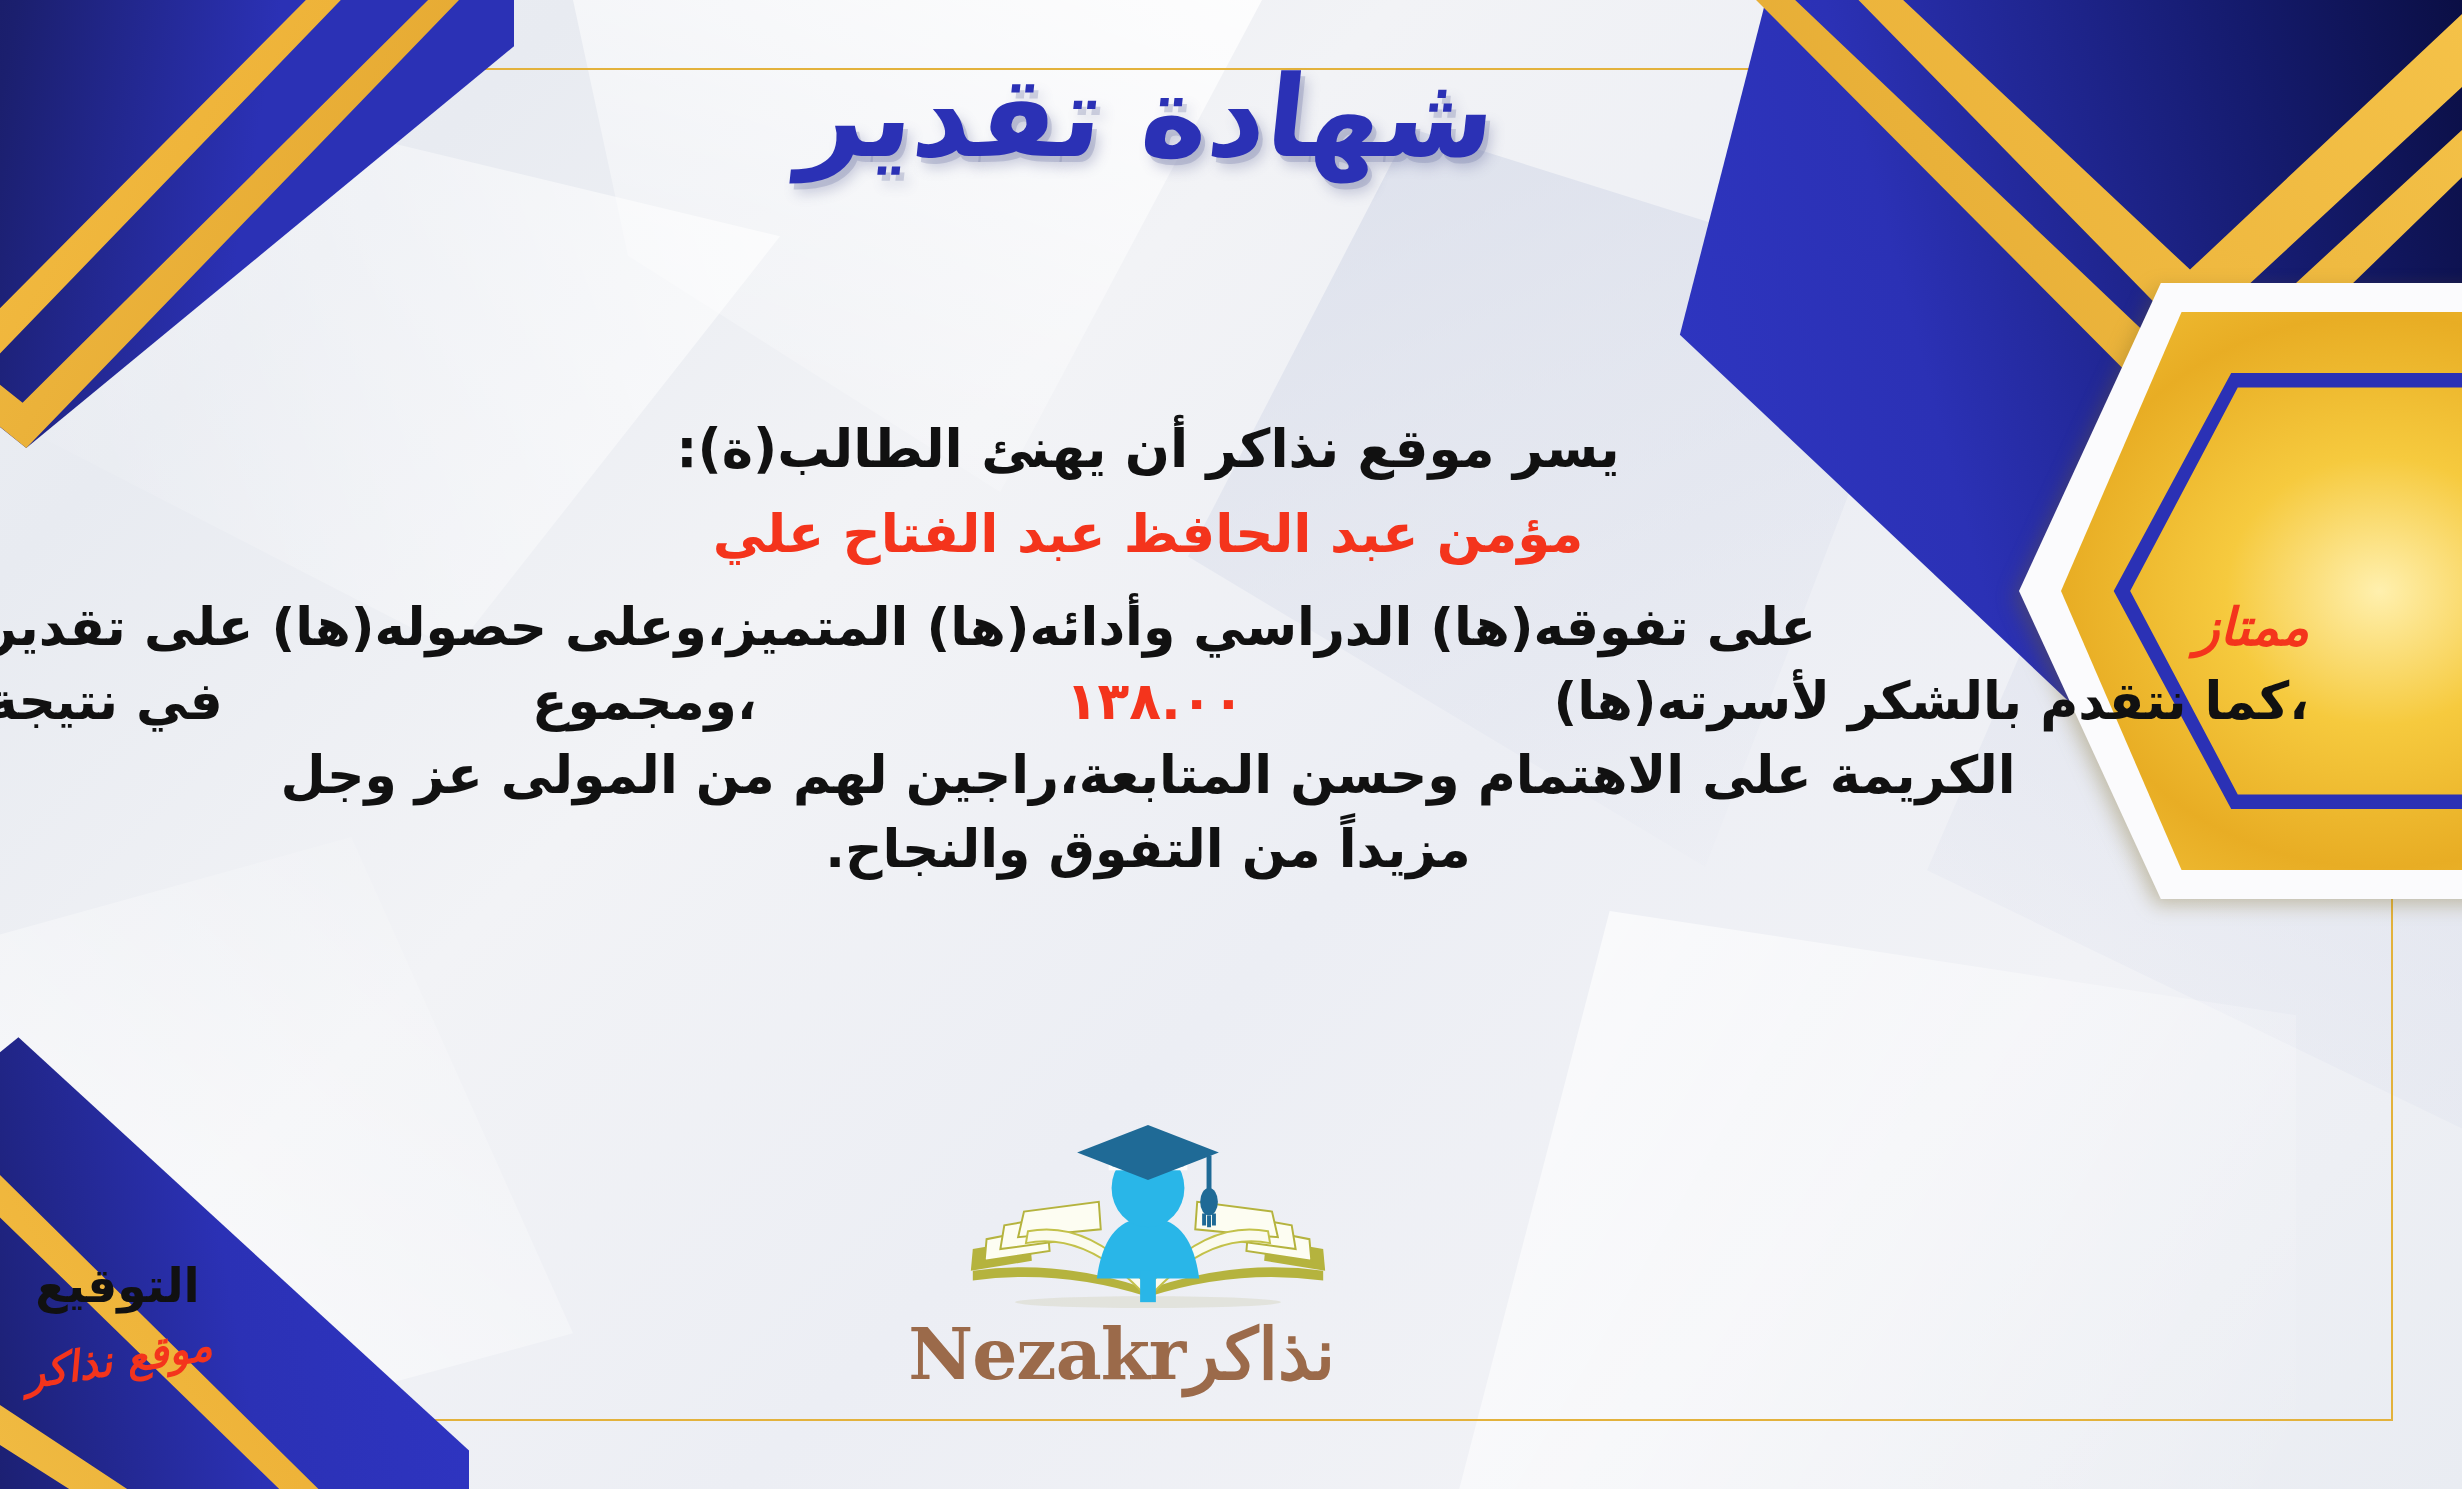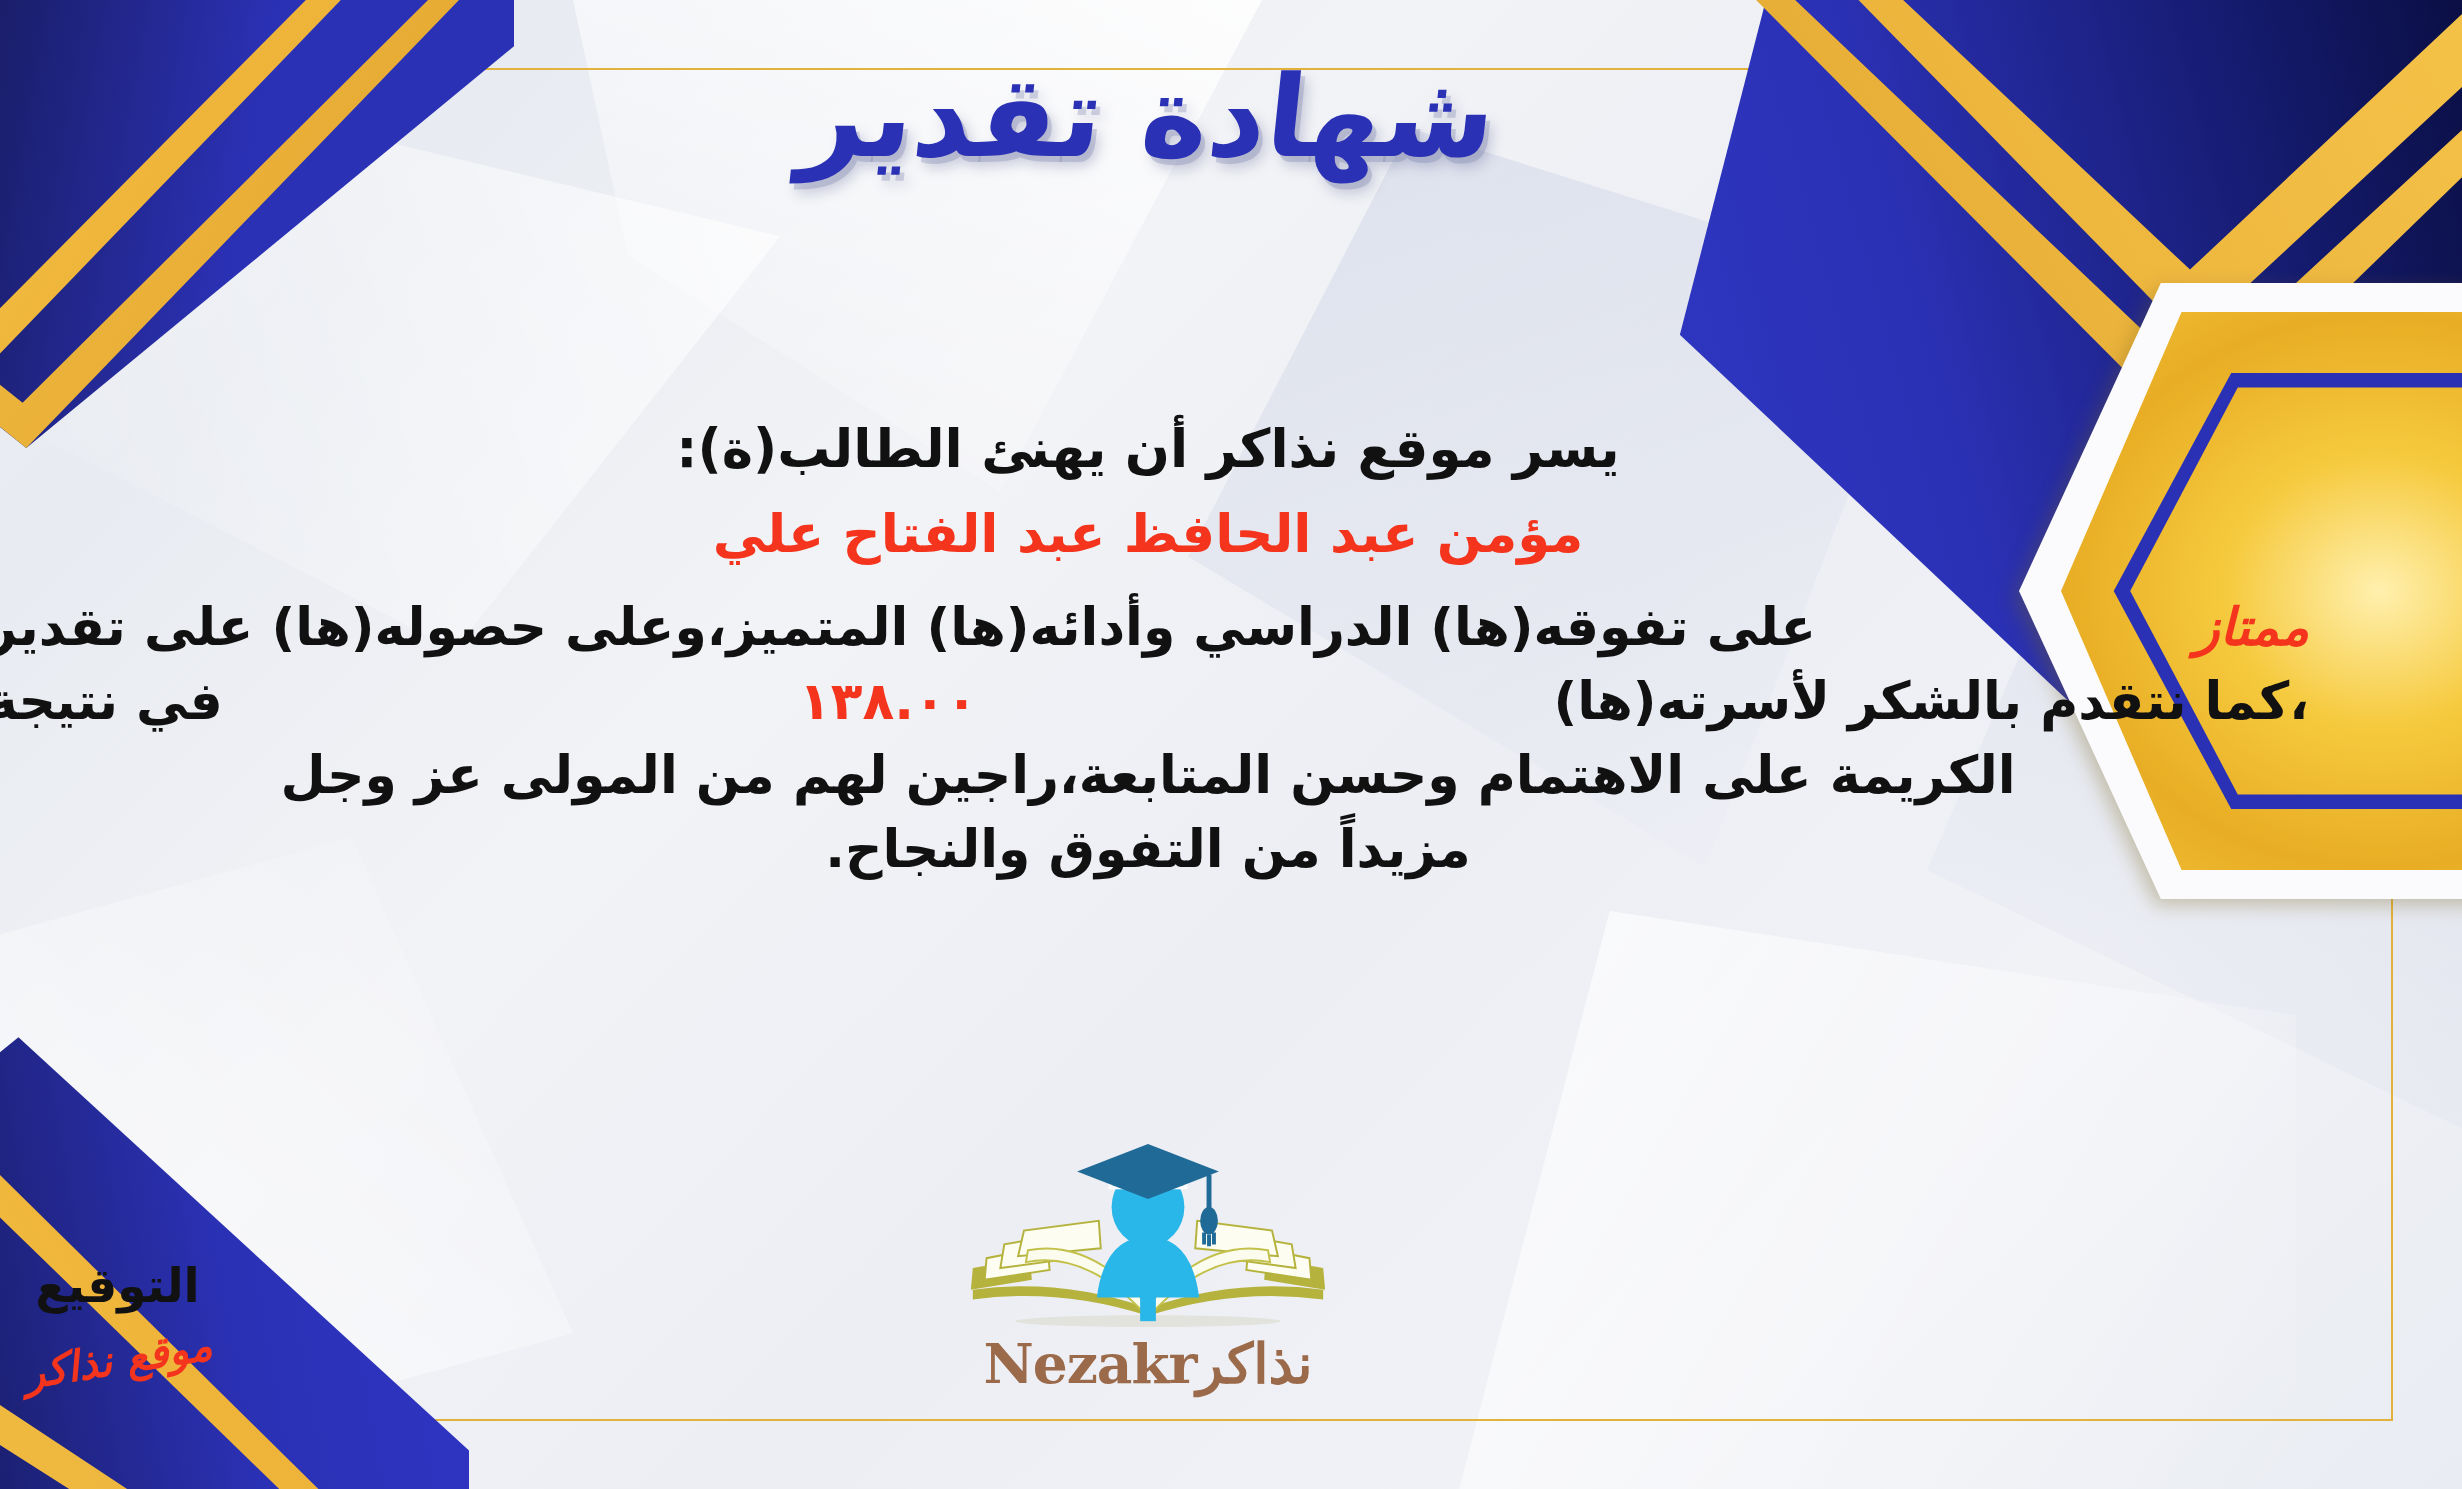--- a/index.html
+++ b/index.html
@@ -285,21 +285,21 @@
     bottom: 94px;
     left: 50%;
     transform: translateX(-50%);
     width: 374px;
     text-align: center;
   }
   .logo-graphic { width: 374px; height: 192px; display: block; }
   .logo-text {
     margin-top: -3px;
     font-family: "DejaVu Serif", "Liberation Serif", serif;
-    font-size: 55px;
+    font-size: 71px;
     font-weight: 700;
     color: #9b6a4a;
     direction: rtl;
     letter-spacing: -1px;
   }
   .logo-text .latin { font-family: "DejaVu Serif", "Liberation Serif", serif; }
 </style>
 </head>
 <body>
 
@@ -354,20 +354,21 @@
     <div class="para">
 
       <div class="para-justified">
         <span class="hl">ممتاز</span>
         <span>على تفوقه(ها) الدراسي وأدائه(ها) المتميز،وعلى حصوله(ها) على تقدير</span>
       </div>
 
       <div class="para-justified">
         <span>،كما نتقدم بالشكر لأسرته(ها)</span>
         <span class="num">١٣٨.٠٠</span>
+        <span>،ومجموع</span>
         <span>في نتيجة</span>
       </div>
 
       <div class="para-line">الكريمة على الاهتمام وحسن المتابعة،راجين لهم من المولى عز وجل</div>
 
       <div class="para-line">مزيداً من التفوق والنجاح.</div>
     </div>
   </div>
 
   <div class="signature-area">

